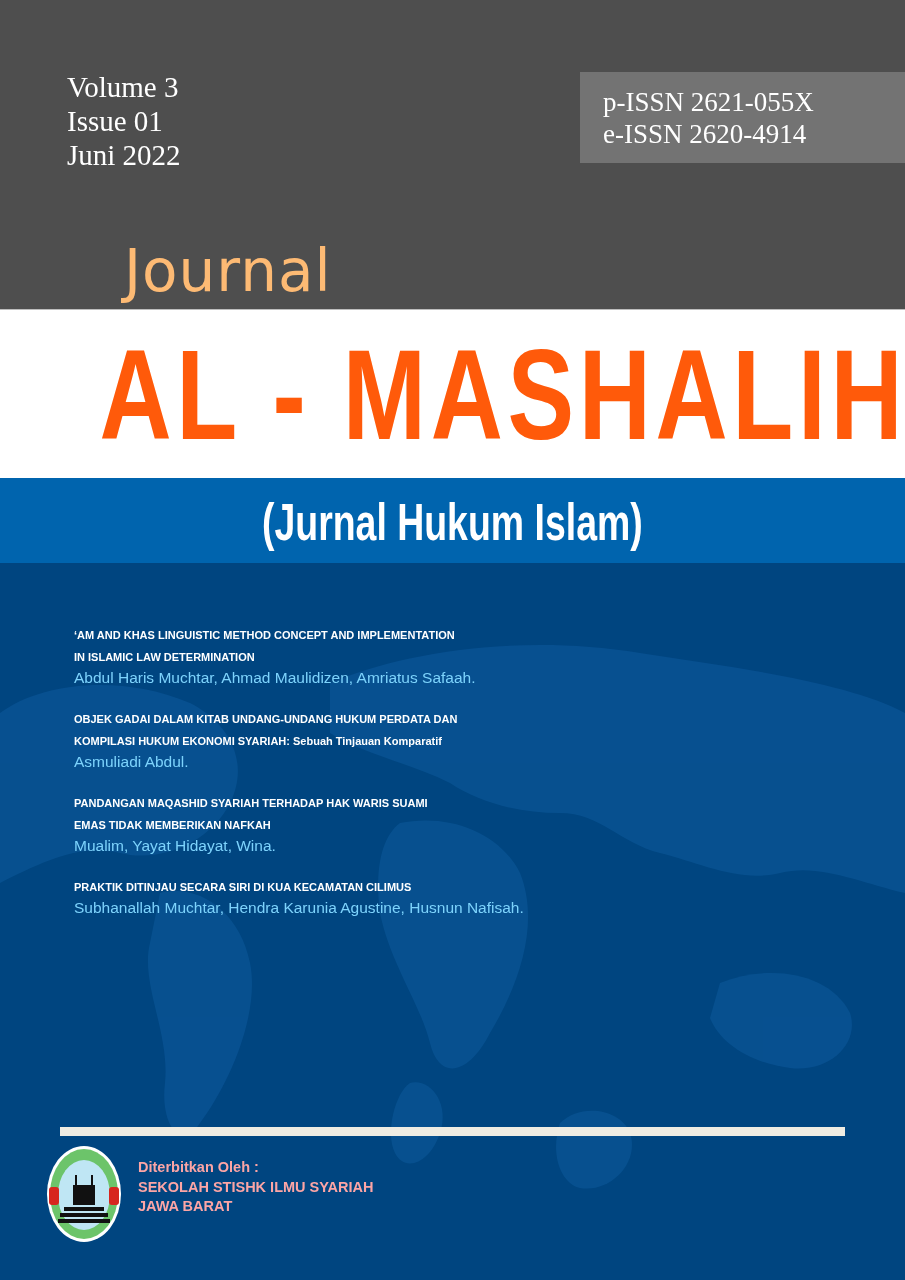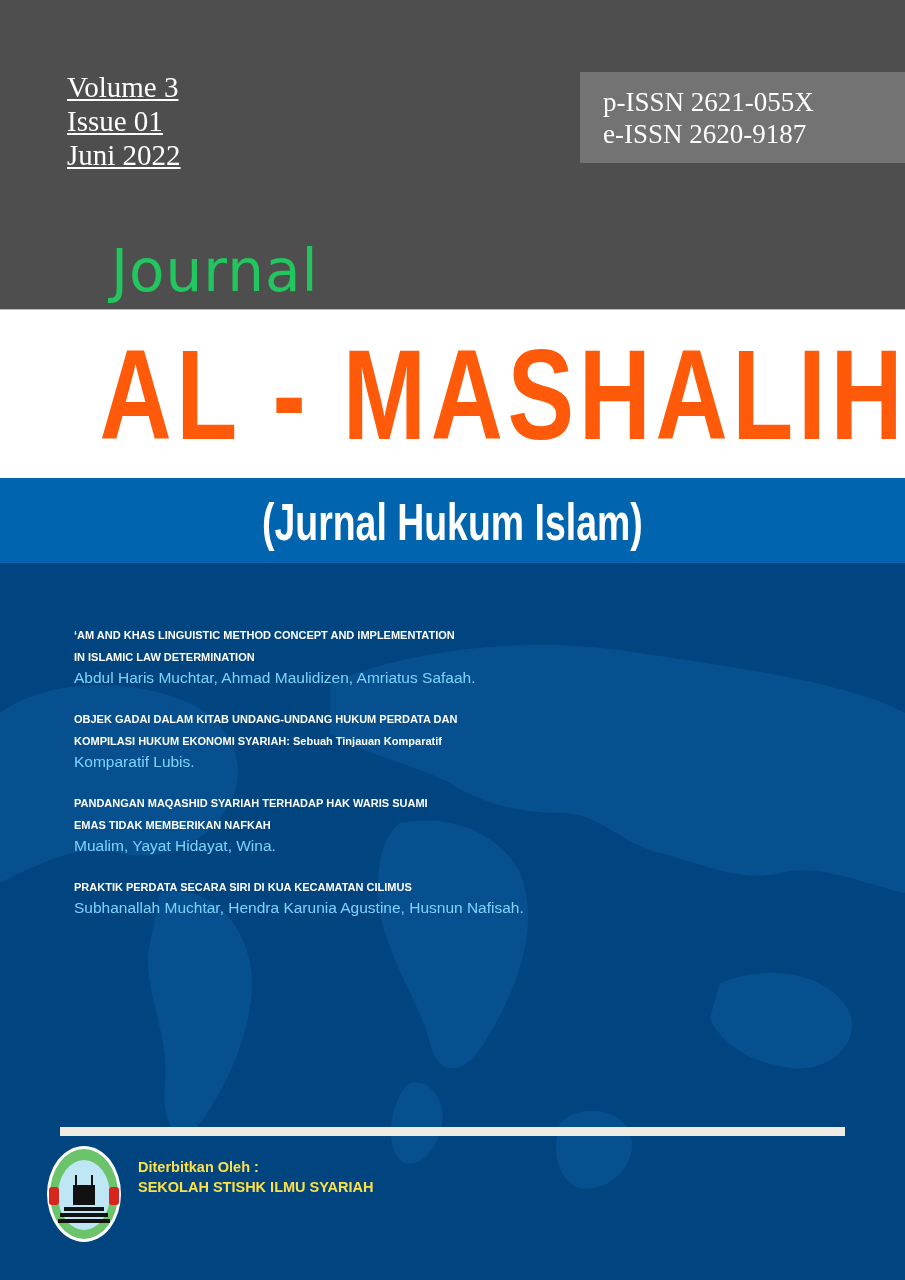--- a/index.html
+++ b/index.html
@@ -10,33 +10,33 @@
   }
   .band-gray {
     position: absolute; left: 0; top: 0; width: 905px; height: 309px;
     background: #4e4e4e;
   }
   .issue-info {
     position: absolute; left: 67px; top: 70px;
     font-family: "Liberation Serif", serif; color: #ffffff;
     font-size: 29px; line-height: 34px;
   }
-  .issue-info div { white-space: nowrap; text-decoration: underline; }
+  .issue-info div { white-space: nowrap; }
   .issn-box {
     position: absolute; left: 580px; top: 72px; width: 389px; height: 91px;
     background: #737373;
   }
   .issn-box .lines {
     position: absolute; left: 23px; top: 14px;
     font-family: "Liberation Serif", serif; color: #ffffff;
     font-size: 27px; line-height: 32px; white-space: nowrap;
   }
   .journal-word {
-    position: absolute; left: 111px; top: 238px;
-    font-family: "DejaVu Sans", sans-serif; color: #22c55e;
+    position: absolute; left: 124px; top: 238px;
+    font-family: "DejaVu Sans", sans-serif; color: #fdba74;
     font-size: 58px; font-weight: normal; letter-spacing: 1px; line-height: 66px;
   }
   .band-white {
     position: absolute; left: 0; top: 309px; width: 905px; height: 169px;
     background: #ffffff; border-top: 1px solid #bdbdbd; box-sizing: border-box;
   }
   .main-title {
     position: absolute; left: 0; top: 320px; width: 905px; text-align: center;
     color: #ff5a0a; font-family: "Liberation Sans", sans-serif; font-weight: bold;
     font-size: 128px; line-height: 150px; letter-spacing: 6px;
@@ -69,39 +69,39 @@
     font-size: 15.5px; line-height: 20px; color: #7dd3fc;
   }
   .divider-bar {
     position: absolute; left: 60px; top: 1127px; width: 785px; height: 9px;
     background: #efece3;
   }
   .publisher-logo {
     position: absolute; left: 46px; top: 1145px; width: 76px; height: 98px;
   }
   .publisher {
-    position: absolute; left: 138px; top: 1158px; color: #fde047;
+    position: absolute; left: 138px; top: 1158px; color: #fca5a5;
     font-weight: bold; font-size: 14.5px; line-height: 19.5px;
   }
 </style>
 </head>
 <body>
 
 <div class="band-gray"></div>
 
 <div class="issue-info">
   <div>Volume 3</div>
   <div>Issue 01</div>
   <div>Juni 2022</div>
 </div>
 
 <div class="issn-box">
   <div class="lines">
     <div>p-ISSN 2621-055X</div>
-    <div>e-ISSN 2620-9187</div>
+    <div>e-ISSN 2620-4914</div>
   </div>
 </div>
 
 <div class="journal-word">Journal</div>
 
 <div class="band-white"></div>
 <div class="main-title">AL - MASHALIH</div>
 
 <div class="band-blue"></div>
 <div class="subtitle">(Jurnal Hukum Islam)</div>
@@ -127,32 +127,32 @@
       <div>‘AM AND KHAS LINGUISTIC METHOD CONCEPT AND IMPLEMENTATION</div>
       <div><span>IN ISLAMIC LAW DETERMINATION</span><span class="sub"></span></div>
     </div>
     <div class="authors">Abdul Haris Muchtar, Ahmad Maulidizen, Amriatus Safaah.</div>
   </div>
   <div class="article">
     <div class="title">
       <div>OBJEK GADAI DALAM KITAB UNDANG-UNDANG HUKUM PERDATA DAN</div>
       <div><span>KOMPILASI HUKUM EKONOMI SYARIAH: </span><span class="sub">Sebuah Tinjauan Komparatif</span></div>
     </div>
-    <div class="authors">Komparatif Lubis.</div>
+    <div class="authors">Asmuliadi Abdul.</div>
   </div>
   <div class="article">
     <div class="title">
       <div>PANDANGAN MAQASHID SYARIAH TERHADAP HAK WARIS SUAMI</div>
       <div><span>EMAS TIDAK MEMBERIKAN NAFKAH</span><span class="sub"></span></div>
     </div>
     <div class="authors">Mualim, Yayat Hidayat, Wina.</div>
   </div>
   <div class="article">
     <div class="title">
-      <div>PRAKTIK PERDATA SECARA SIRI DI KUA KECAMATAN CILIMUS</div>
+      <div>PRAKTIK DITINJAU SECARA SIRI DI KUA KECAMATAN CILIMUS</div>
     </div>
     <div class="authors">Subhanallah Muchtar, Hendra Karunia Agustine, Husnun Nafisah.</div>
   </div>
 </div>
 
 <div class="divider-bar"></div>
 
 <svg class="publisher-logo" viewBox="0 0 76 98">
   <ellipse cx="38" cy="49" rx="37" ry="48" fill="#ffffff"></ellipse>
   <ellipse cx="38" cy="49" rx="34" ry="45" fill="#6cc46a"></ellipse>
@@ -163,13 +163,14 @@
   <rect x="29" y="30" width="2" height="12" fill="#111111"></rect>
   <rect x="45" y="30" width="2" height="12" fill="#111111"></rect>
   <rect x="18" y="62" width="40" height="4" fill="#111111"></rect>
   <rect x="14" y="68" width="48" height="4" fill="#111111"></rect>
   <rect x="12" y="74" width="52" height="4" fill="#111111"></rect>
 </svg>
 
 <div class="publisher">
   <div>Diterbitkan Oleh :</div>
   <div>SEKOLAH STISHK ILMU SYARIAH</div>
+  <div>JAWA BARAT</div>
 </div>
 
 </body></html>

